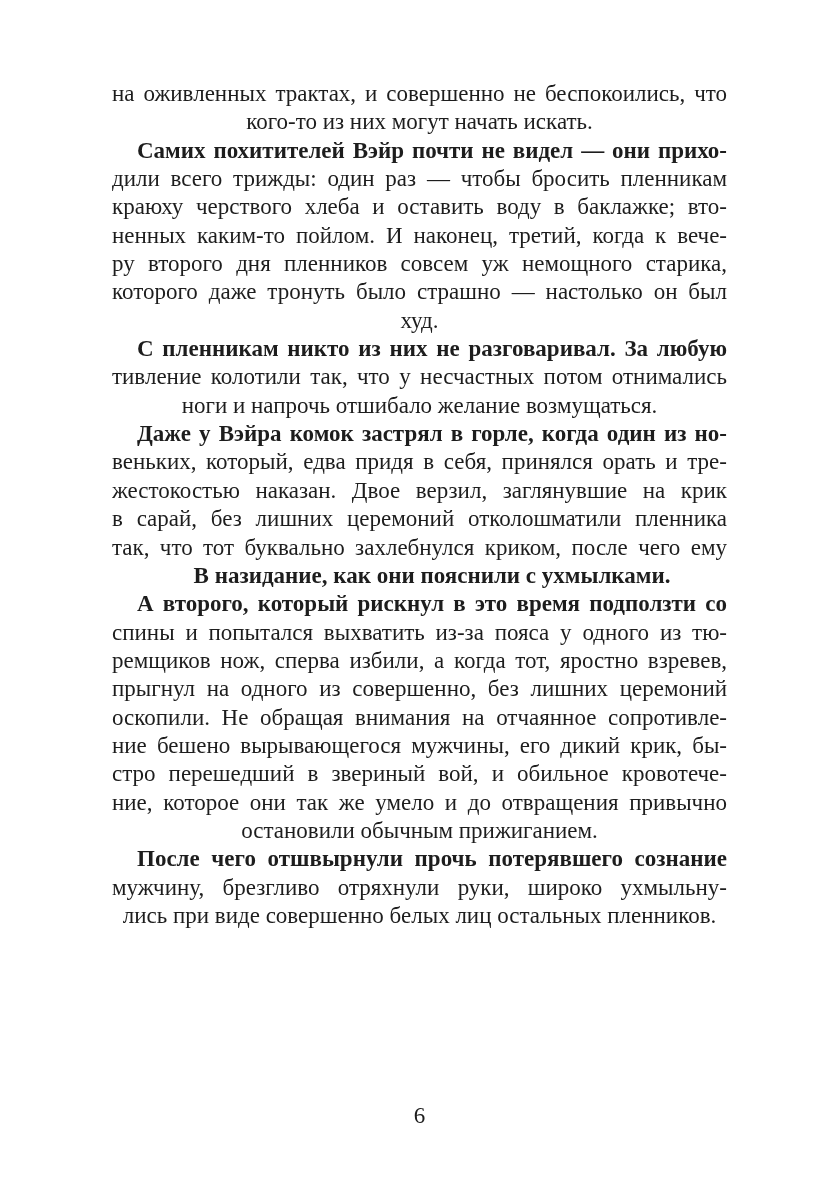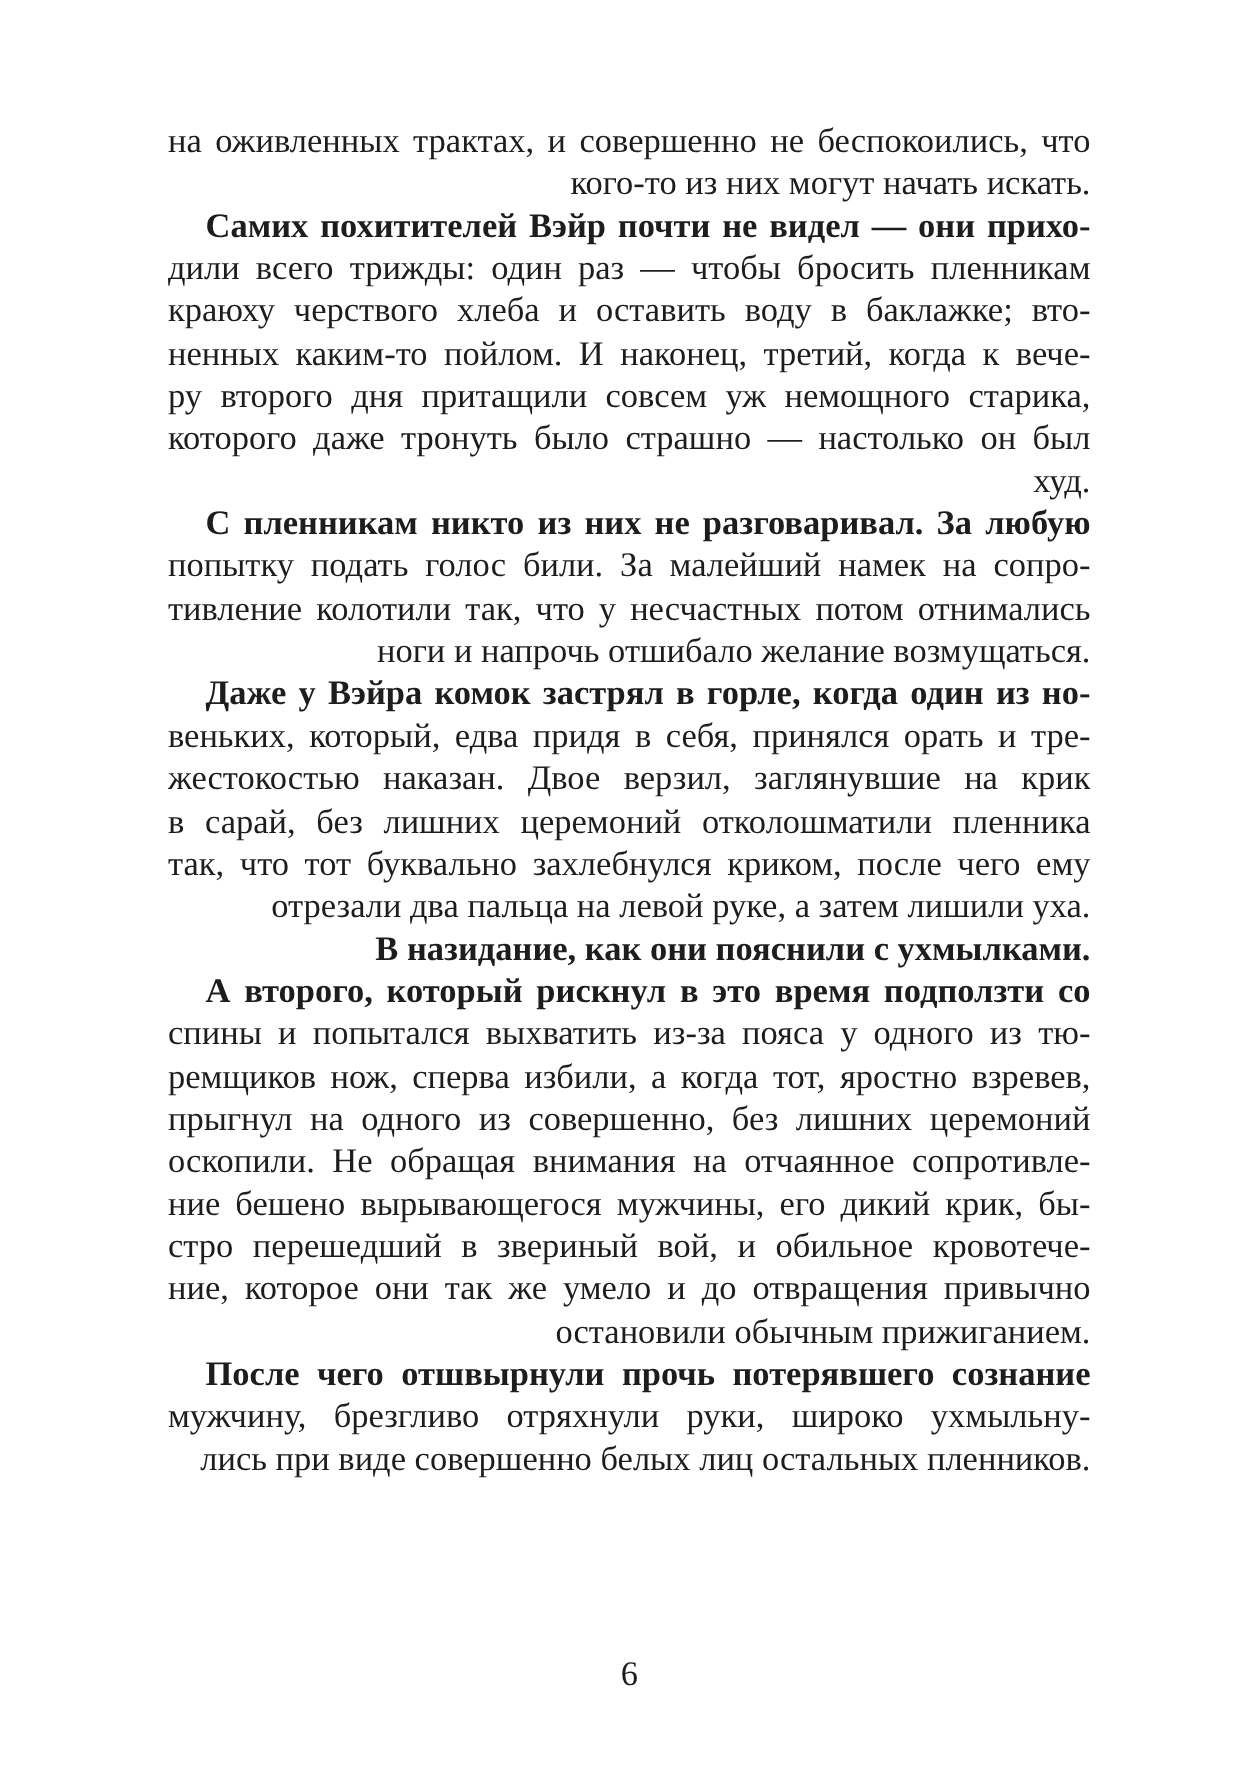--- a/index.html
+++ b/index.html
@@ -37,21 +37,21 @@
   }
   .line {
     height: 28.35px;
     overflow: hidden;
   }
   .line.just {
     text-align: justify;
     text-align-last: justify;
   }
   .line.last {
-    text-align: right;
+    text-align: center;
   }
   .line.indent {
     text-indent: 25px;
     font-weight: bold;
   }
   .page-number {
     position: absolute;
     left: 112px;
     top: 1102px;
     width: 615px;
@@ -68,37 +68,35 @@
   <div class="page-text">
       <div class="paragraph">
         <div class="line just">на оживленных трактах, и совершенно не беспокоились, что</div>
         <div class="line last">кого-то из них могут начать искать.</div>
       </div>
       <div class="paragraph">
         <div class="line just indent">Самих похитителей Вэйр почти не видел — они прихо-</div>
         <div class="line just">дили всего трижды: один раз — чтобы бросить пленникам</div>
         <div class="line just">краюху черствого хлеба и оставить воду в баклажке; вто-</div>
         <div class="line just">ненных каким-то пойлом. И наконец, третий, когда к вече-</div>
-        <div class="line just">ру второго дня притащили совсем уж немощного старика,</div>
+        <div class="line just">ру второго дня пленников совсем уж немощного старика,</div>
         <div class="line just">которого даже тронуть было страшно — настолько он был</div>
         <div class="line last">худ.</div>
       </div>
       <div class="paragraph">
         <div class="line just indent">С пленникам никто из них не разговаривал. За любую</div>
-        <div class="line just">попытку подать голос били. За малейший намек на сопро-</div>
         <div class="line just">тивление колотили так, что у несчастных потом отнимались</div>
         <div class="line last">ноги и напрочь отшибало желание возмущаться.</div>
       </div>
       <div class="paragraph">
         <div class="line just indent">Даже у Вэйра комок застрял в горле, когда один из но-</div>
         <div class="line just">веньких, который, едва придя в себя, принялся орать и тре-</div>
         <div class="line just">жестокостью наказан. Двое верзил, заглянувшие на крик</div>
         <div class="line just">в сарай, без лишних церемоний отколошматили пленника</div>
         <div class="line just">так, что тот буквально захлебнулся криком, после чего ему</div>
-        <div class="line last">отрезали два пальца на левой руке, а затем лишили уха.</div>
       </div>
       <div class="paragraph">
         <div class="line last indent">В назидание, как они пояснили с ухмылками.</div>
       </div>
       <div class="paragraph">
         <div class="line just indent">А второго, который рискнул в это время подползти со</div>
         <div class="line just">спины и попытался выхватить из-за пояса у одного из тю-</div>
         <div class="line just">ремщиков нож, сперва избили, а когда тот, яростно взревев,</div>
         <div class="line just">прыгнул на одного из совершенно, без лишних церемоний</div>
         <div class="line just">оскопили. Не обращая внимания на отчаянное сопротивле-</div>

